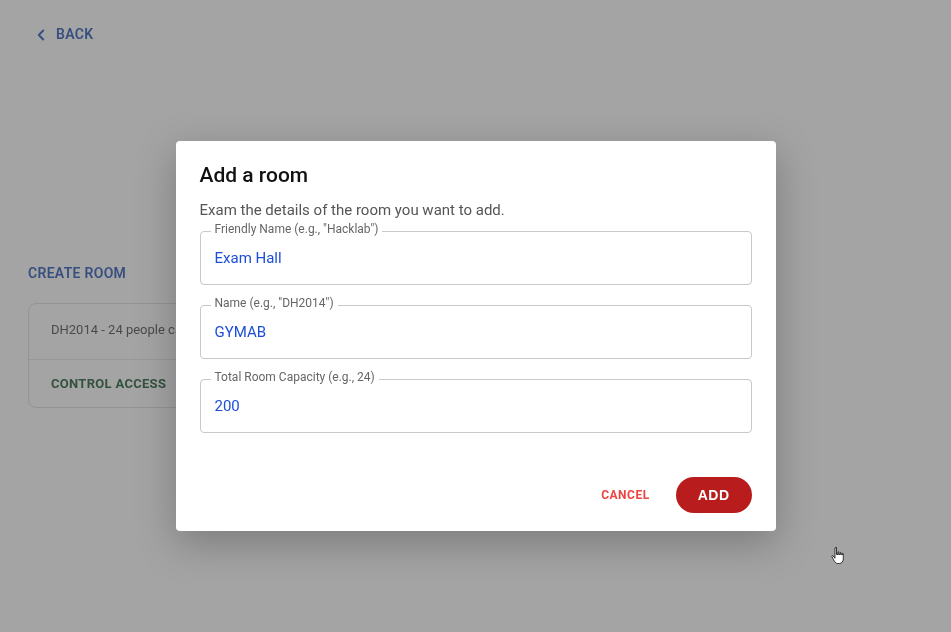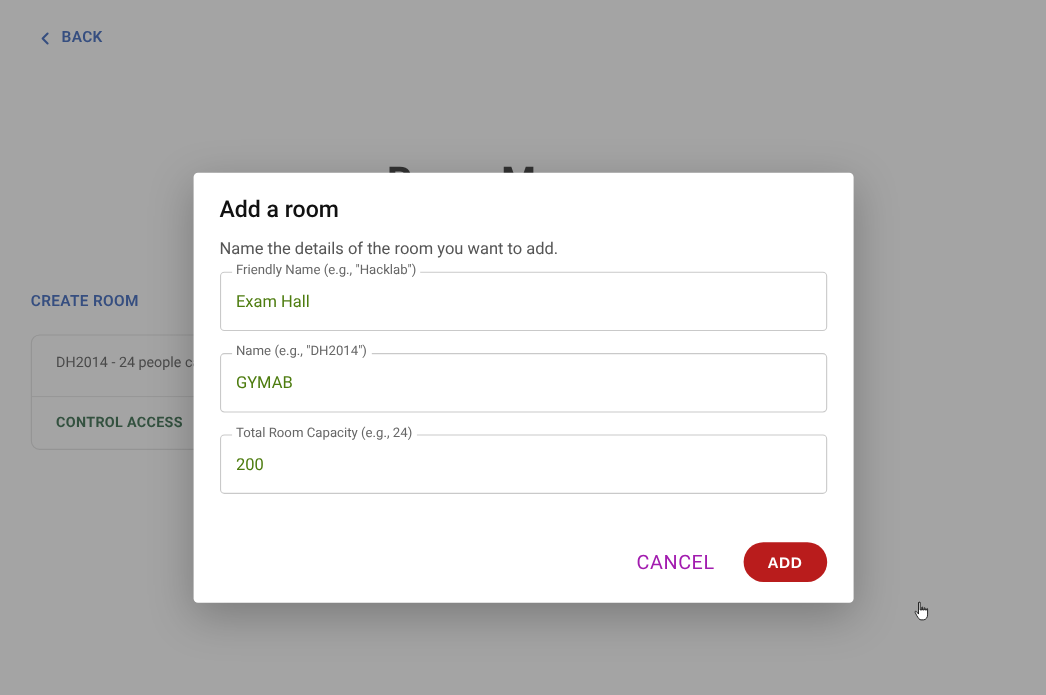--- a/index.html
+++ b/index.html
@@ -92,21 +92,21 @@
       align-items: center;
       justify-content: center;
     }
     .dialog {
       width: 600px;
       background: #fff;
       border-radius: 4px;
       box-shadow: 0 12px 40px rgba(0,0,0,0.25);
       padding: 22px 24px 18px 24px;
       position: relative;
-      top: 36px;
+      top: 20px;
     }
     .dialog-title {
       font-size: 21px;
       font-weight: 500;
       color: #111;
       margin-bottom: 14px;
     }
     .dialog-subtitle {
       font-size: 15px;
       color: #555;
@@ -126,35 +126,35 @@
       color: #666;
       line-height: 1;
     }
     .field-input {
       width: 100%;
       height: 54px;
       border: 1px solid #c9c9c9;
       border-radius: 4px;
       padding: 0 14px;
       font-size: 15px;
-      color: #4d7c0f;
+      color: #1d4ed8;
       outline: none;
       font-family: inherit;
     }
     .dialog-actions {
       display: flex;
       justify-content: flex-end;
       align-items: center;
       gap: 18px;
       margin-top: 44px;
     }
     .btn-cancel {
-      color: #a21caf;
-      font-weight: 400;
-      font-size: 18px;
+      color: #ef4444;
+      font-weight: 700;
+      font-size: 12px;
       letter-spacing: 0.5px;
       cursor: pointer;
       padding: 8px 8px;
       user-select: none;
     }
     .btn-add {
       background: #b91c1c;
       color: #fff;
       font-weight: 600;
       font-size: 14px;
@@ -198,21 +198,21 @@
       <div class="room-subtitle">DH2014 - 24 people capacity</div>
     </div>
     <div class="room-card-divider"></div>
     <div class="control-access">CONTROL ACCESS</div>
   </div>
 </div>
 
 <div class="overlay">
   <div class="dialog">
     <div class="dialog-title">Add a room</div>
-    <div class="dialog-subtitle">Name the details of the room you want to add.</div>
+    <div class="dialog-subtitle">Exam the details of the room you want to add.</div>
 
     <div class="field">
       <span class="field-label">Friendly Name (e.g., "Hacklab")</span>
       <input class="field-input" type="text" value="Exam Hall" style="">
     </div>
 
     <div class="field">
       <span class="field-label">Name (e.g., "DH2014")</span>
       <input class="field-input" type="text" value="GYMAB" style="">
     </div>

